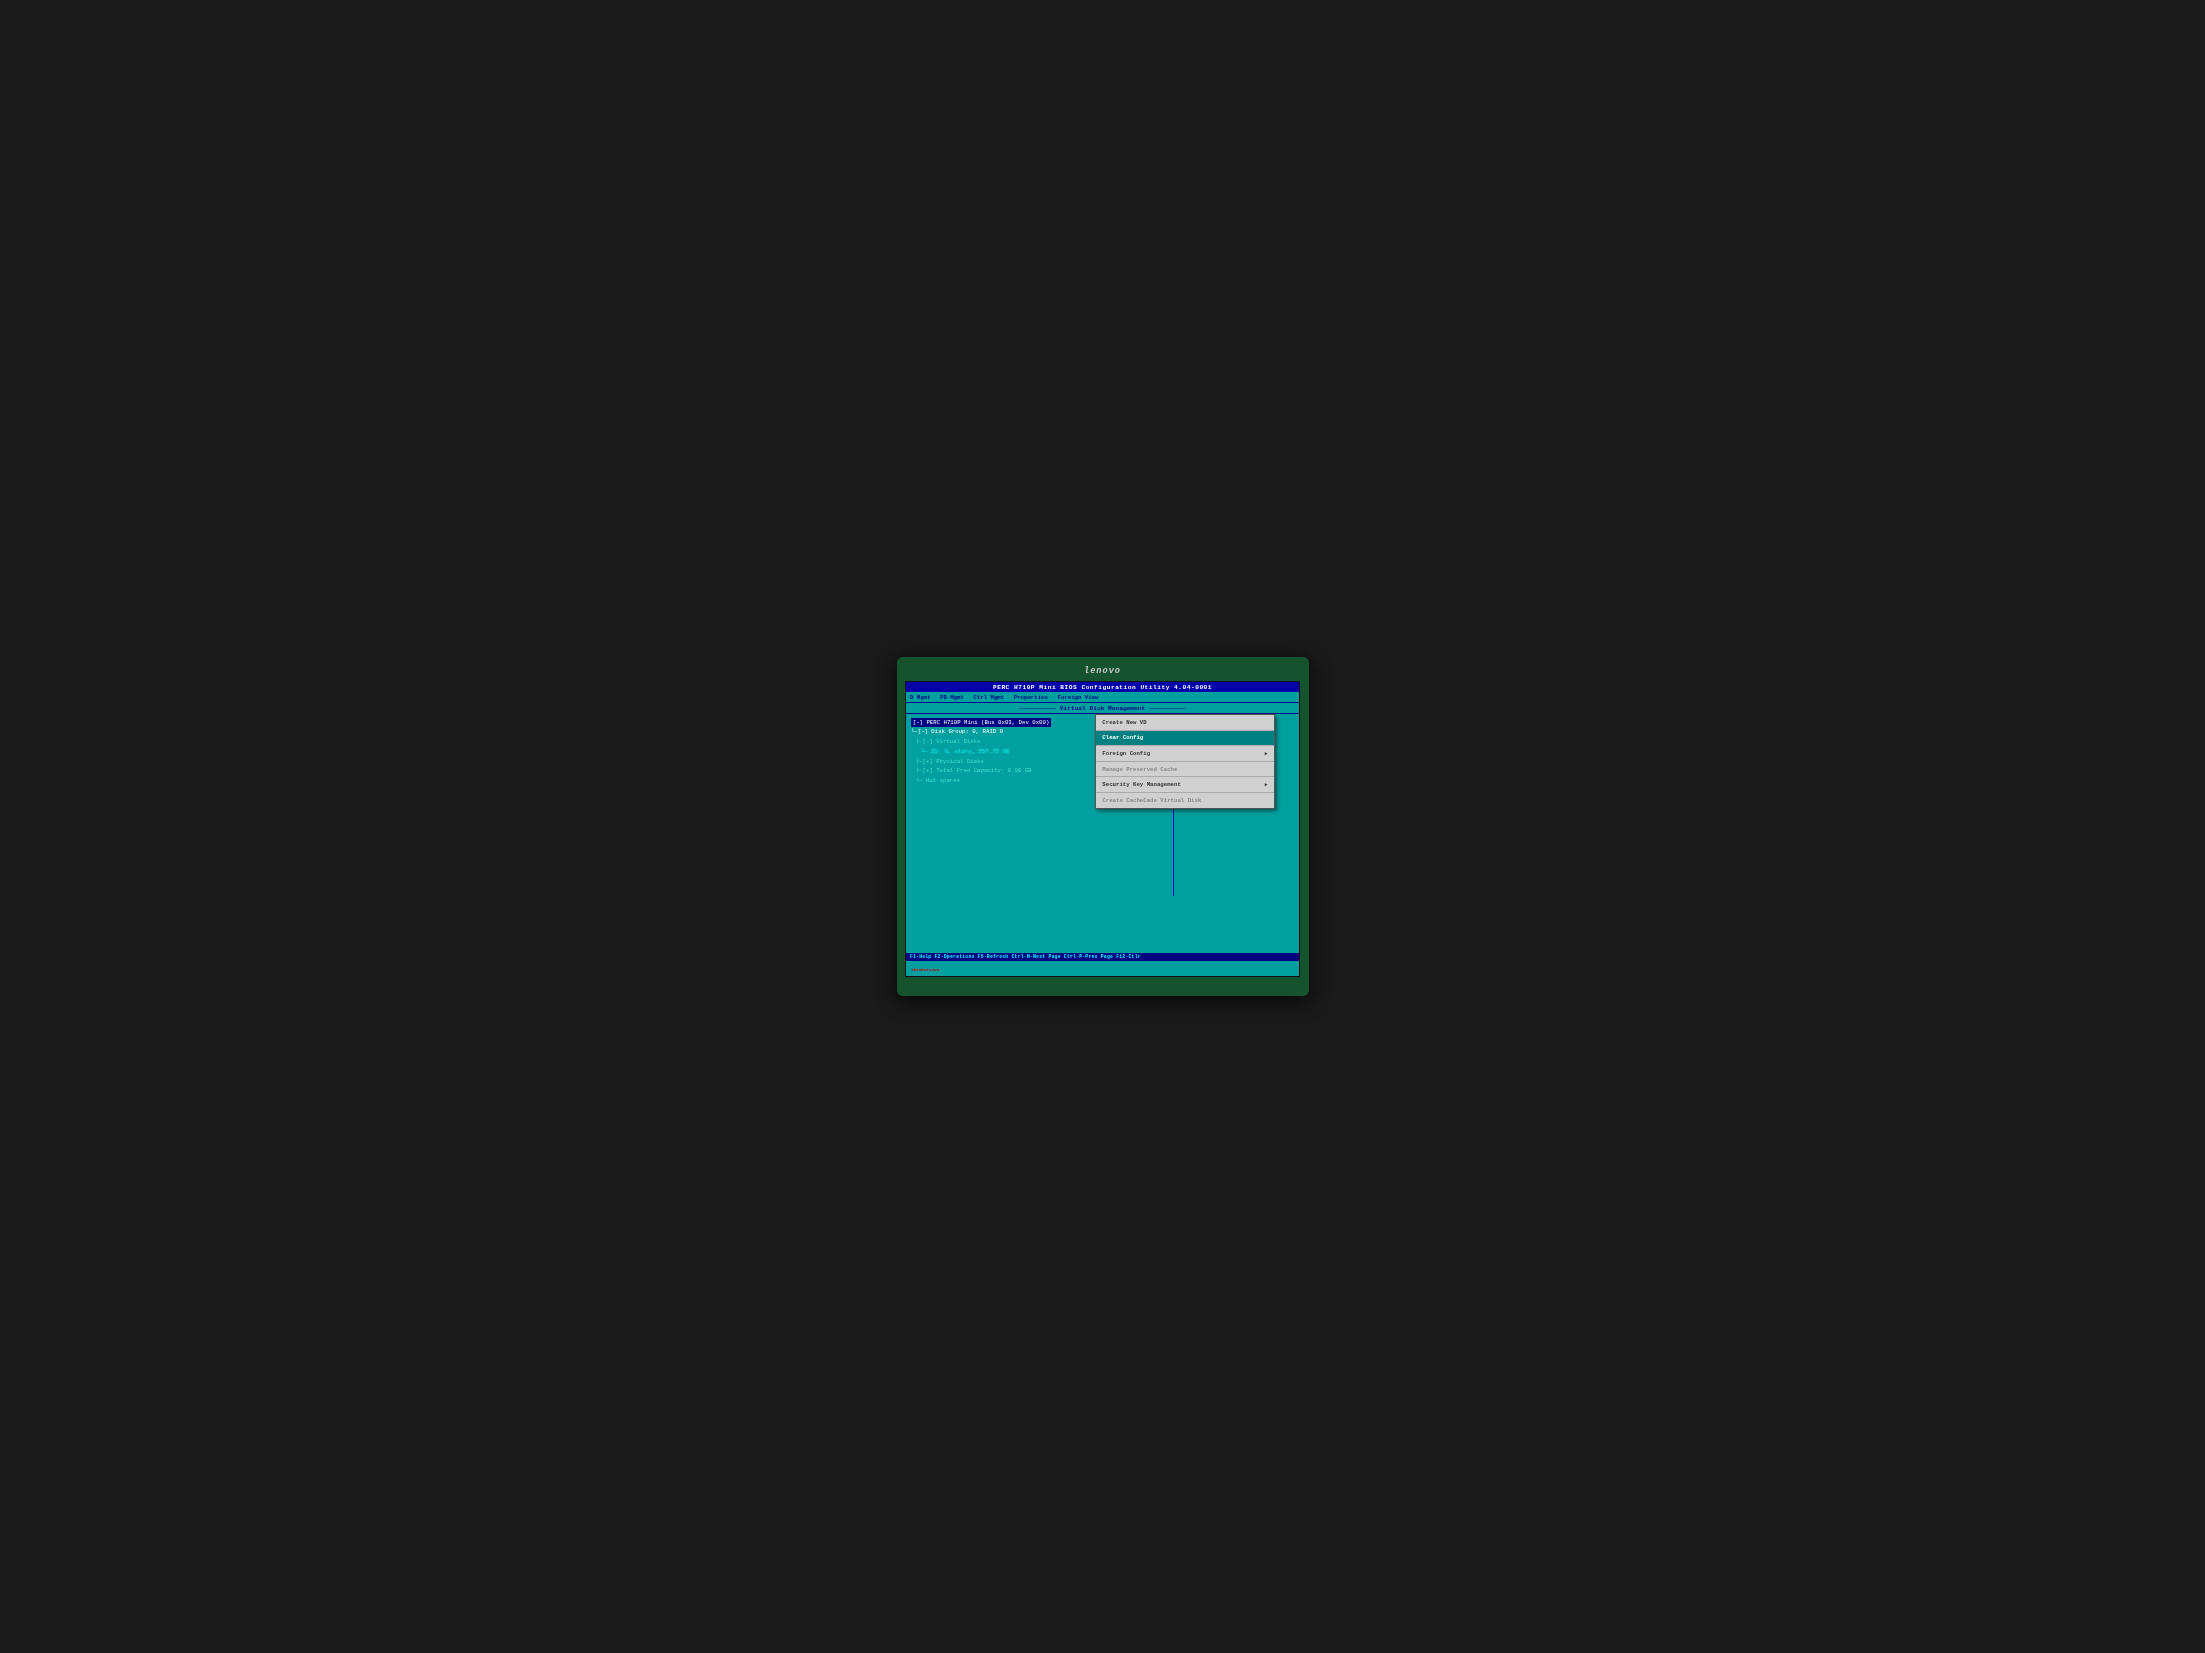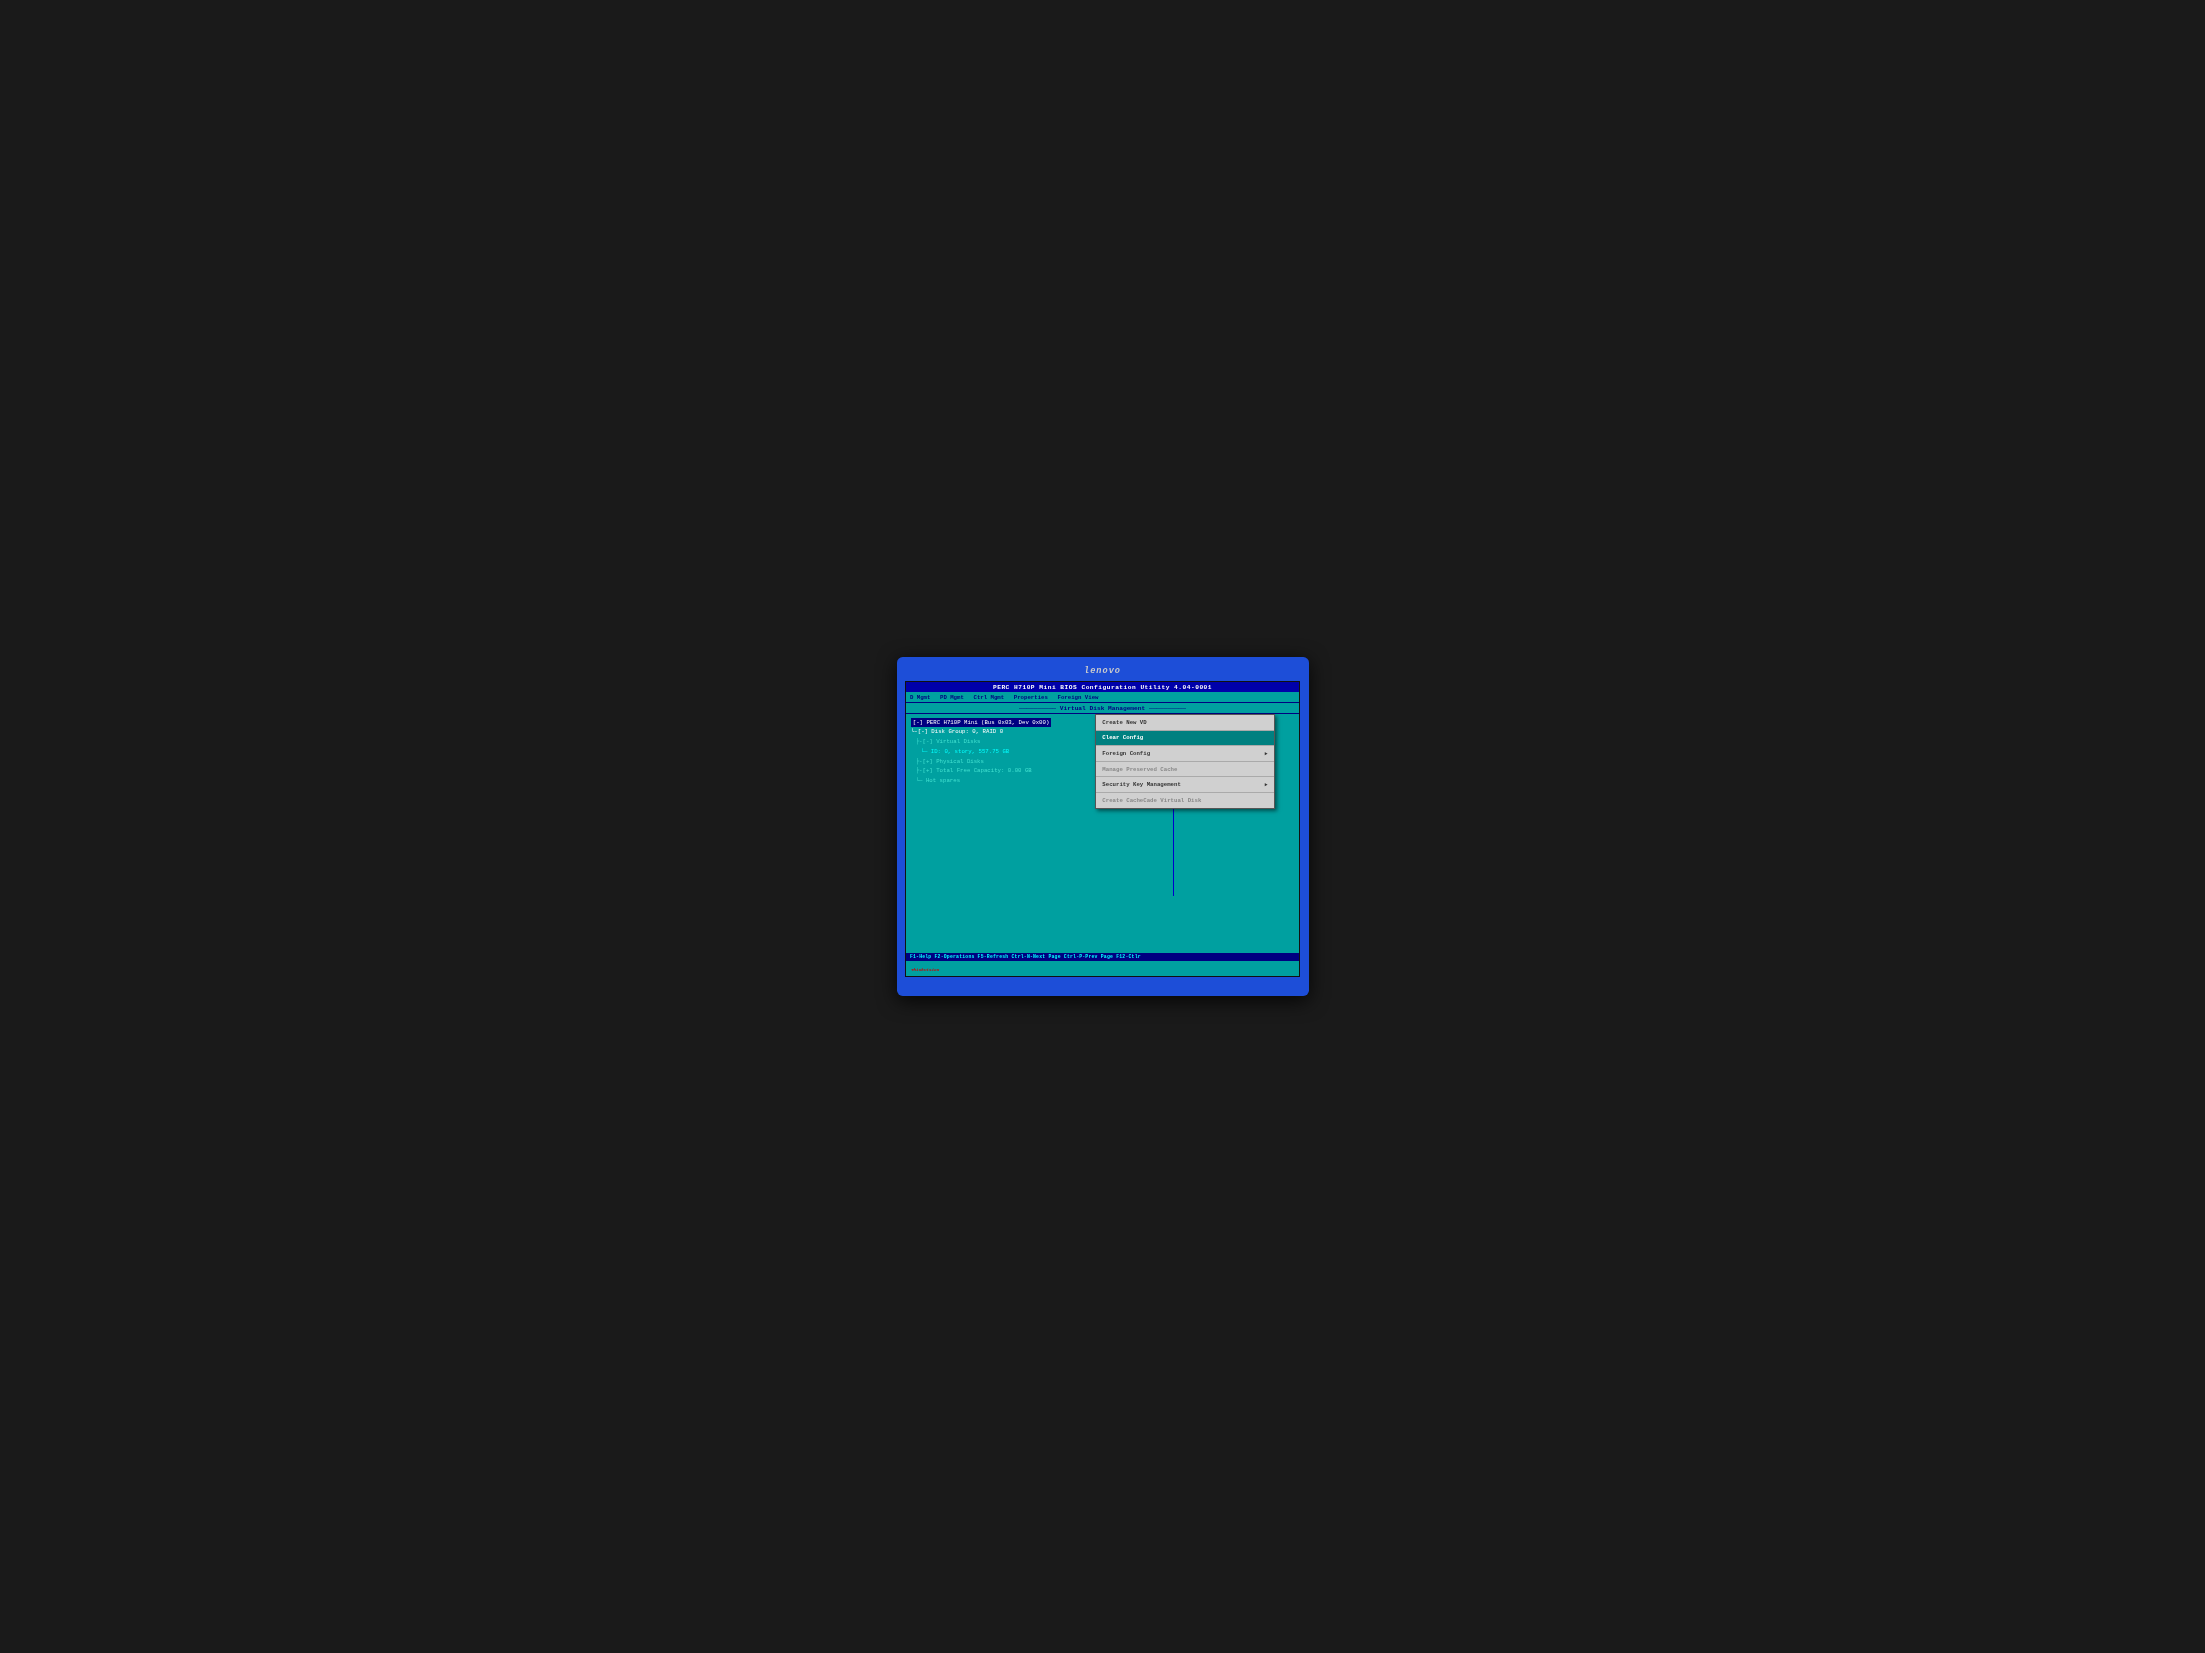--- a/index.html
+++ b/index.html
@@ -7,21 +7,21 @@
     body {
       background: #1a1a1a;
       display: flex;
       justify-content: center;
       align-items: center;
       min-height: 100vh;
       font-family: 'Courier New', Courier, monospace;
     }
 
     .monitor-outer {
-      background: #1d4ed8;
+      background: #14532d;
       border-radius: 5.7px;
       padding: 8.6px 8.6px 19px 8.6px;
       box-shadow: 0 4.8px 19px rgba(0,0,0,0.8);
       width: 412px;
     }
 
     .monitor-brand {
       text-align: center;
       color: #ccc;
       font-size: 8.6px;

